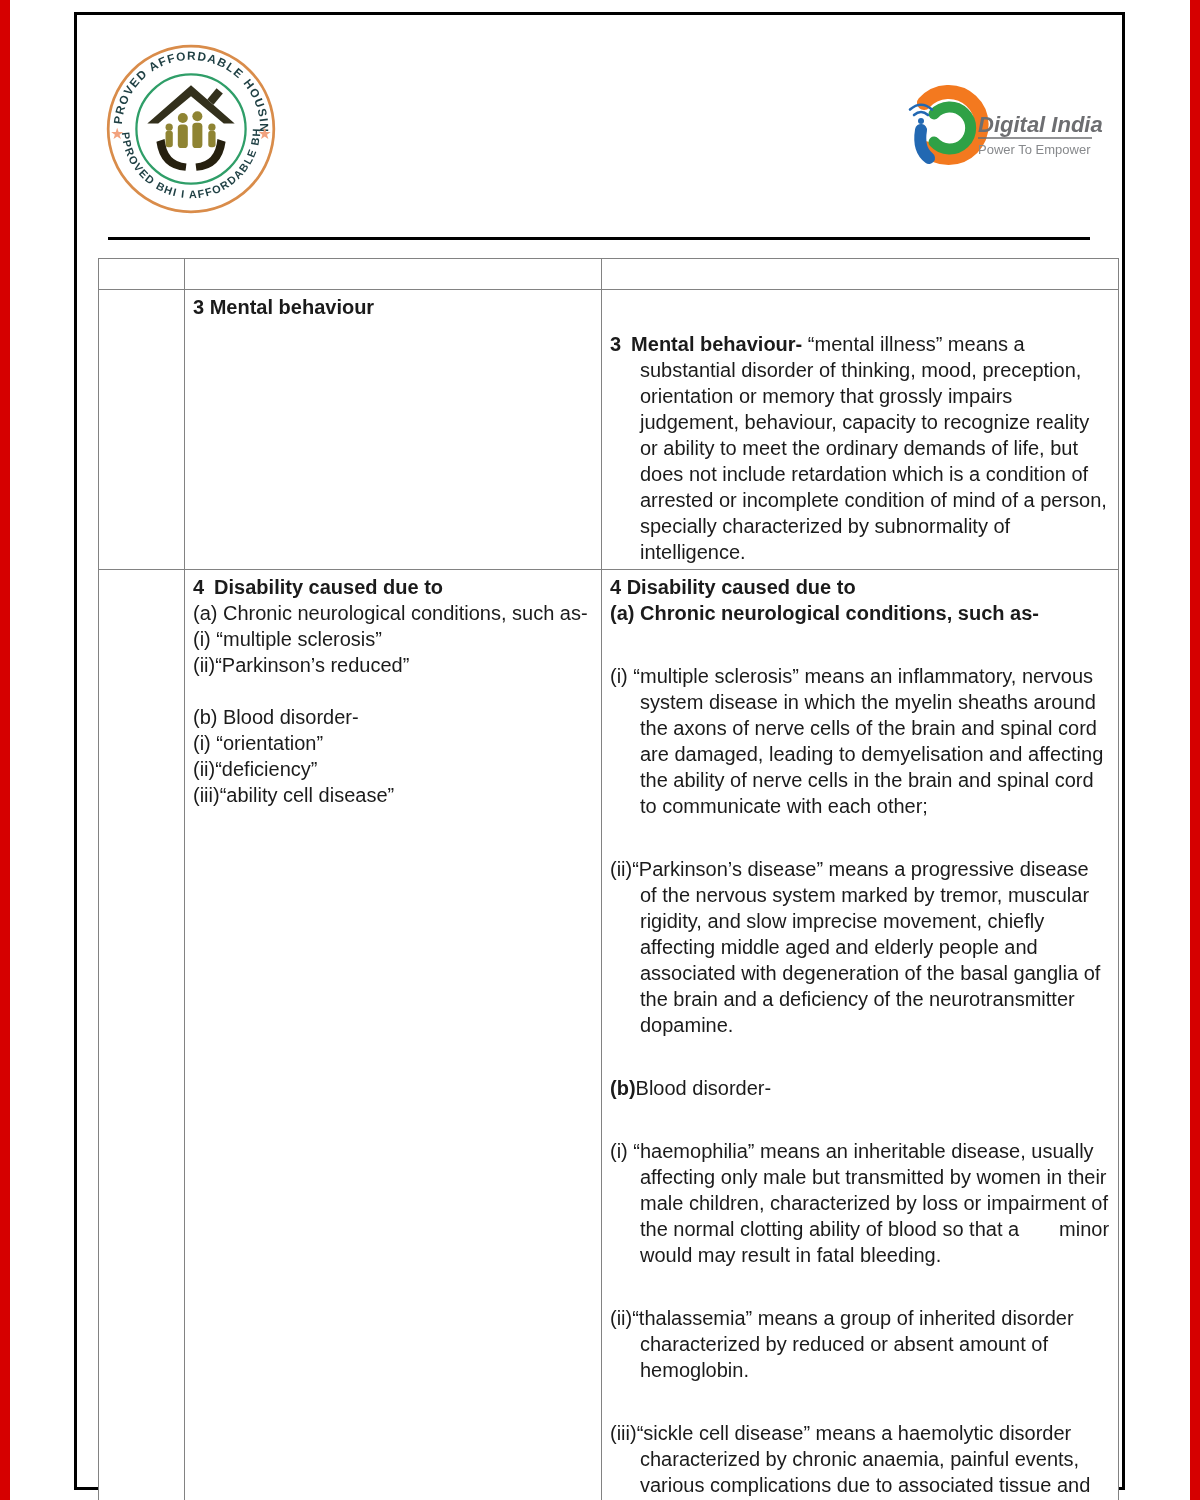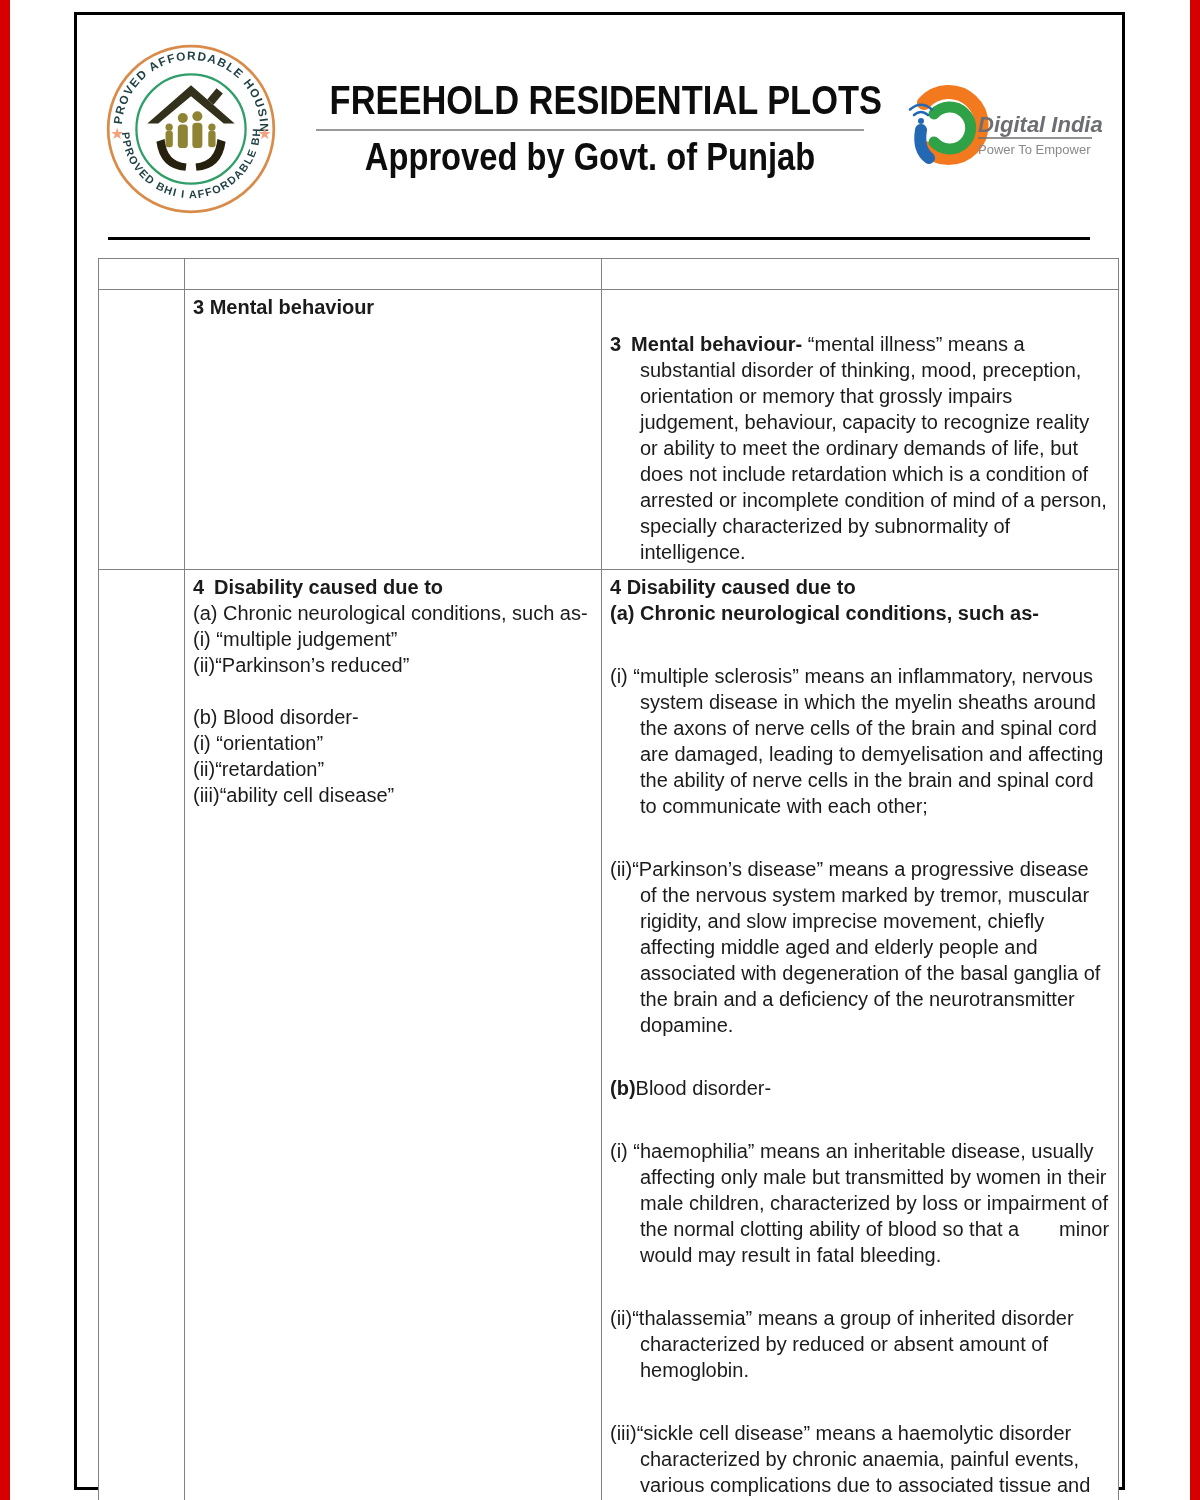--- a/index.html
+++ b/index.html
@@ -81,25 +81,20 @@
       <circle cx="23" cy="-2" r="4"></circle>
         <rect x="19" y="2" width="8" height="18" rx="3"></rect>
     </g>
 
     <g fill="#26200f">
       <path d="M -6 46 Q -34 44 -38 14 L -29 11 Q -27 36 -5 38 Z"></path>
       <path d="M 6 46 Q 34 44 38 14 L 29 11 Q 27 36 5 38 Z"></path>
     </g>
   </svg>
 
-  <div class="title-block">
-    <div class="main-title">FREEHOLD RESIDENTIAL PLOTS</div>
-    <div class="title-rule"></div>
-    <div class="sub-title">Approved by Govt. of Punjab</div>
-  </div>
 
   <svg class="di-logo" viewBox="0 0 210 108">
     <g>
       <path d="M 28 25 A 33 33 0 1 1 29 70" fill="none" stroke="#f3791f" stroke-width="14" stroke-linecap="round"></path>
       <path d="M 38 36 A 21 21 0 1 1 38 64" fill="none" stroke="#2fa146" stroke-width="11" stroke-linecap="round"></path>
       <path d="M 25 52 C 23 64 25 74 33 80" fill="none" stroke="#2268b2" stroke-width="12" stroke-linecap="round"></path>
       <g>
         <circle cx="25" cy="43" r="3" fill="#2268b2"></circle>
         <path d="M 18 37 Q 25 31 32 37" fill="none" stroke="#2268b2" stroke-width="2.6" stroke-linecap="round"></path>
         <path d="M 14 31.5 Q 25 22 36 31.5" fill="none" stroke="#2268b2" stroke-width="2.6" stroke-linecap="round"></path>
@@ -126,26 +121,26 @@
           </td>
           <td class="c3">
             <p class="para hang"><span class="b">3 Mental behaviour- </span><span>“mental illness” means a substantial disorder of thinking, mood, preception, orientation or memory that grossly impairs judgement, behaviour, capacity to recognize reality or ability to meet the ordinary demands of life, but does not include retardation which is a condition of arrested or incomplete condition of mind of a person, specially characterized by subnormality of intelligence.</span></p>
           </td>
         </tr>
         <tr class="r2">
           <td class="c1"></td>
           <td class="c2">
             <div class="sum-line b">4 Disability caused due to</div>
             <div class="sum-line">(a) Chronic neurological conditions, such as-</div>
-            <div class="sum-line">(i) “multiple judgement”</div>
+            <div class="sum-line">(i) “multiple sclerosis”</div>
             <div class="sum-line">(ii)“Parkinson’s reduced”</div>
             <div class="sum-line">&nbsp;</div>
             <div class="sum-line">(b) Blood disorder-</div>
             <div class="sum-line">(i) “orientation”</div>
-            <div class="sum-line">(ii)“retardation”</div>
+            <div class="sum-line">(ii)“deficiency”</div>
             <div class="sum-line">(iii)“ability cell disease”</div>
           </td>
           <td class="c3">
             <p class="para"><span class="b">4 Disability caused due to</span><span></span></p>
             <p class="para"><span class="b">(a) Chronic neurological conditions, such as-</span><span></span></p>
             <p class="para hang"><span>(i) “multiple sclerosis” means an inflammatory, nervous system disease in which the myelin sheaths around the axons of nerve cells of the brain and spinal cord are damaged, leading to demyelisation and affecting the ability of nerve cells in the brain and spinal cord to communicate with each other;</span></p>
             <p class="para hang"><span>(ii)“Parkinson’s disease” means a progressive disease of the nervous system marked by tremor, muscular rigidity, and slow imprecise movement, chiefly affecting middle aged and elderly people and associated with degeneration of the basal ganglia of the brain and a deficiency of the neurotransmitter dopamine.</span></p>
             <p class="para hang"><span class="b">(b)</span><span>Blood disorder-</span></p>
             <p class="para hang"><span>(i) “haemophilia” means an inheritable disease, usually affecting only male but transmitted by women in their male children, characterized by loss or impairment of the normal clotting ability of blood so that a  minor would may result in fatal bleeding.</span></p>
             <p class="para hang"><span>(ii)“thalassemia” means a group of inherited disorder characterized by reduced or absent amount of hemoglobin.</span></p>

